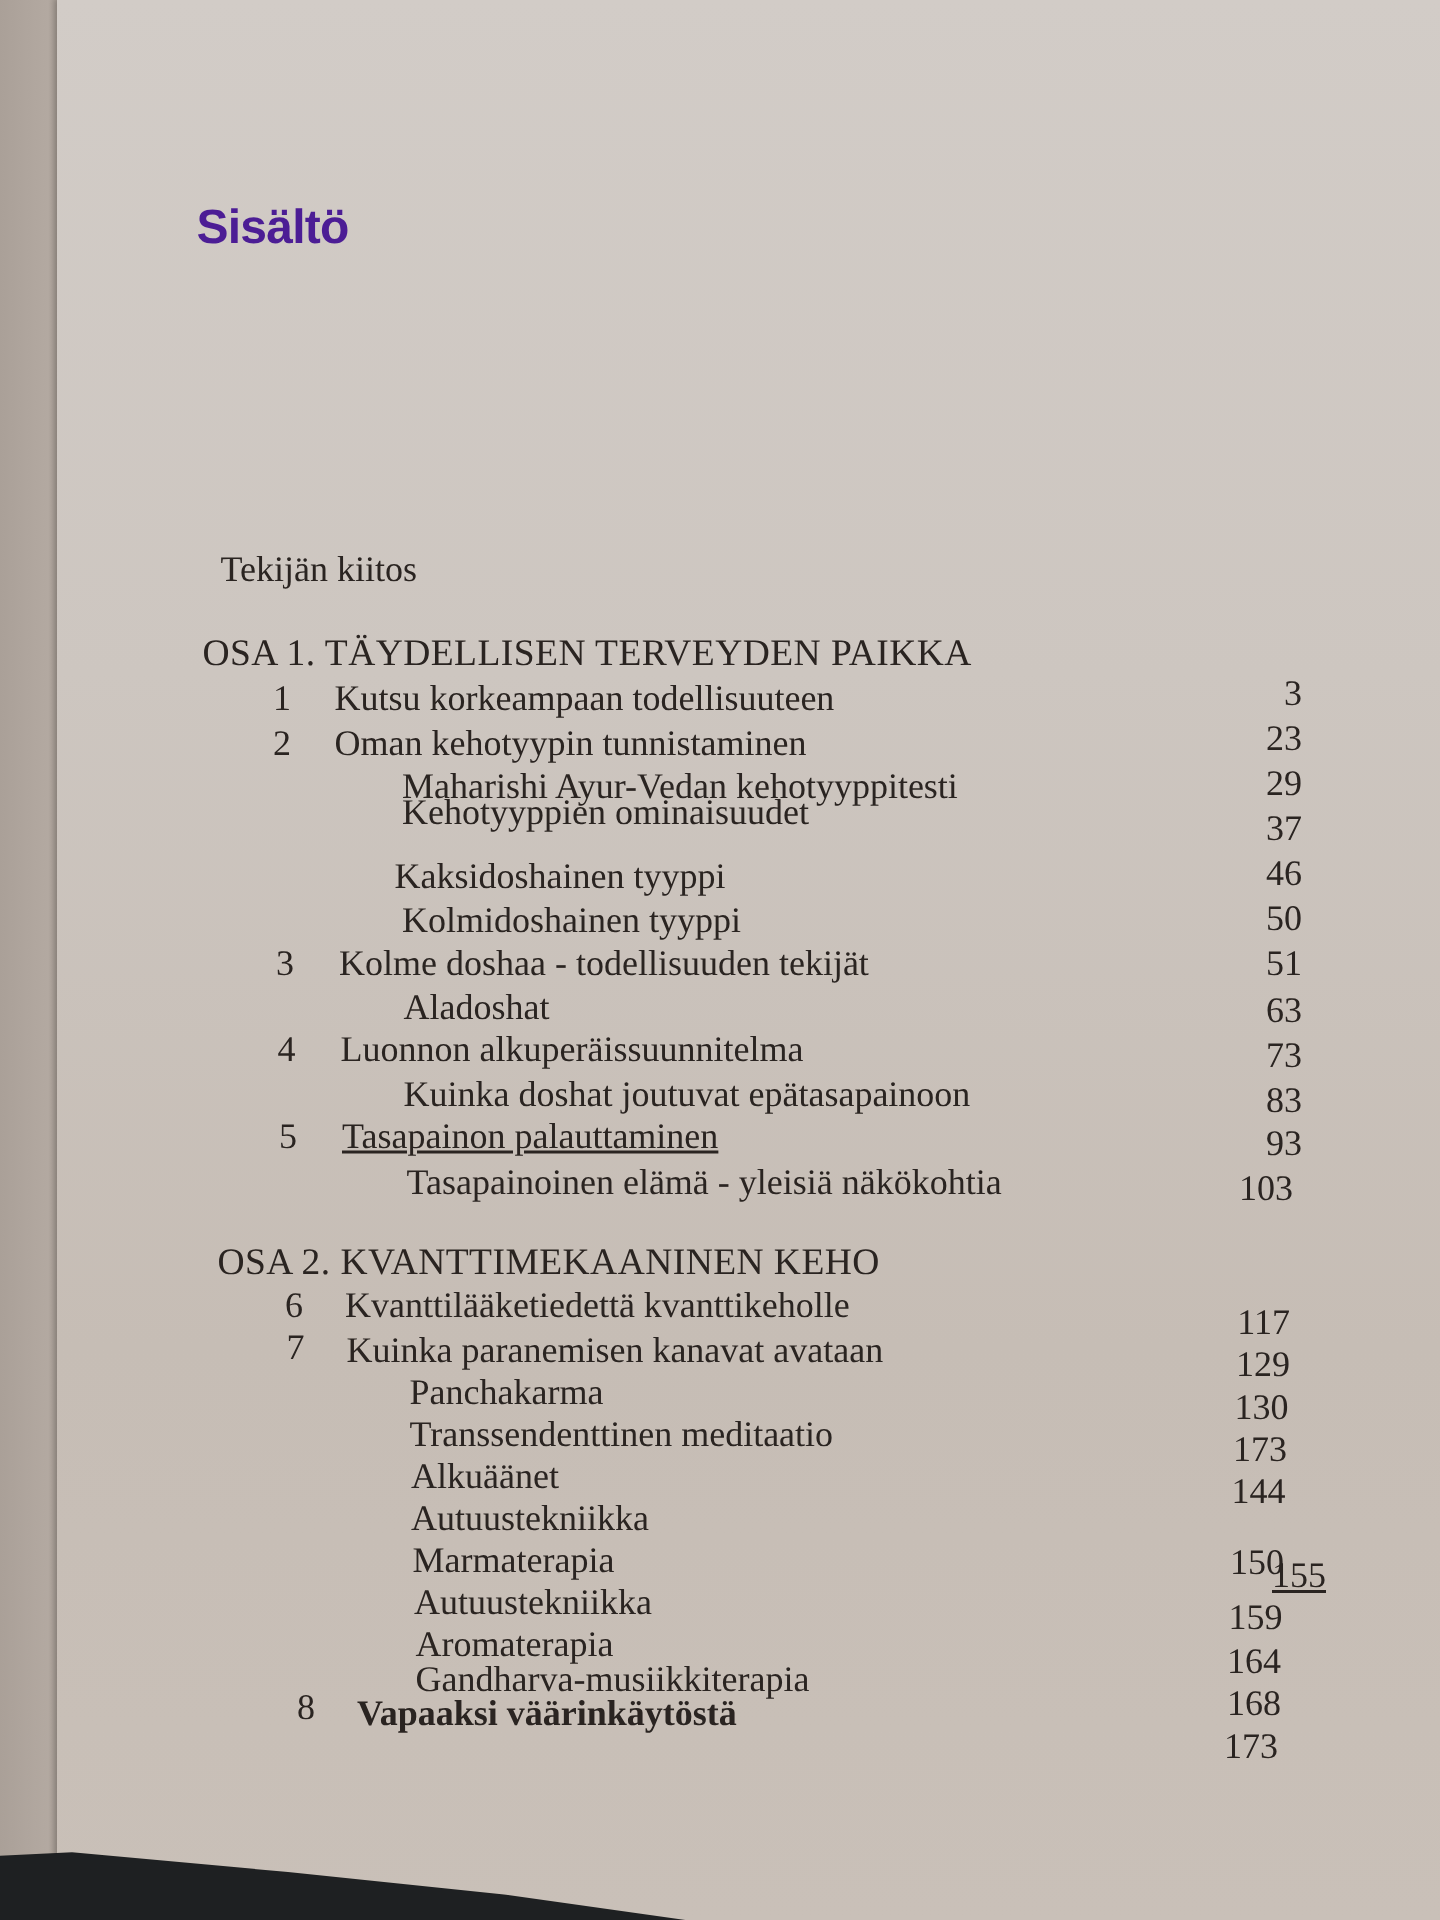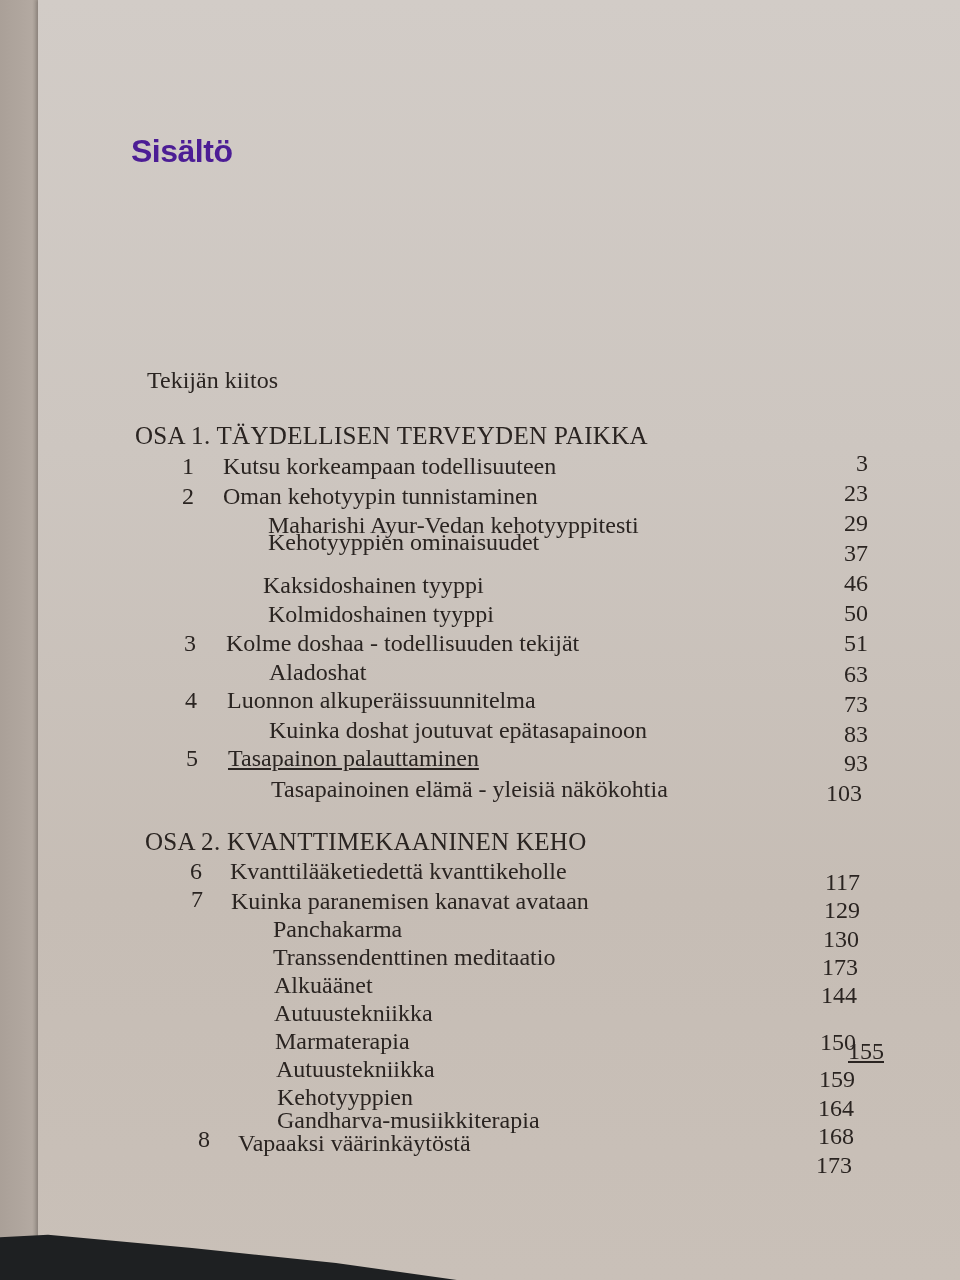--- a/index.html
+++ b/index.html
@@ -152,21 +152,21 @@
 
 <div class="toc-line" style="left:274px; top:999px;">Autuustekniikka</div>
 <div class="pg" style="left:776px; top:1009px;margin-top:19px;">150</div>
 
 <div class="toc-line" style="left:275px; top:1027px;">Marmaterapia</div>
 <div class="pg" style="left:804px; top:1037px;text-decoration:underline;">155</div>
 
 <div class="toc-line" style="left:276px; top:1055px;">Autuustekniikka</div>
 <div class="pg" style="left:775px; top:1065px;">159</div>
 
-<div class="toc-line" style="left:277px; top:1083px;">Kehotyyppien</div>
+<div class="toc-line" style="left:277px; top:1083px;">Aromaterapia</div>
 <div class="pg" style="left:774px; top:1094px;">164</div>
 
 <div class="toc-line" style="left:277px; top:1106px;">Gandharva-musiikkiterapia</div>
 <div class="pg" style="left:774px; top:1122px;">168</div>
 
 <div class="num" style="left:180px; top:1125px;">8</div>
-<div class="toc-line" style="left:238px; top:1129px;">Vapaaksi väärinkäytöstä</div>
+<div class="toc-line" style="left:238px; top:1129px;font-weight:bold;">Vapaaksi väärinkäytöstä</div>
 <div class="pg" style="left:772px; top:1151px;">173</div>
 
 </body></html>

